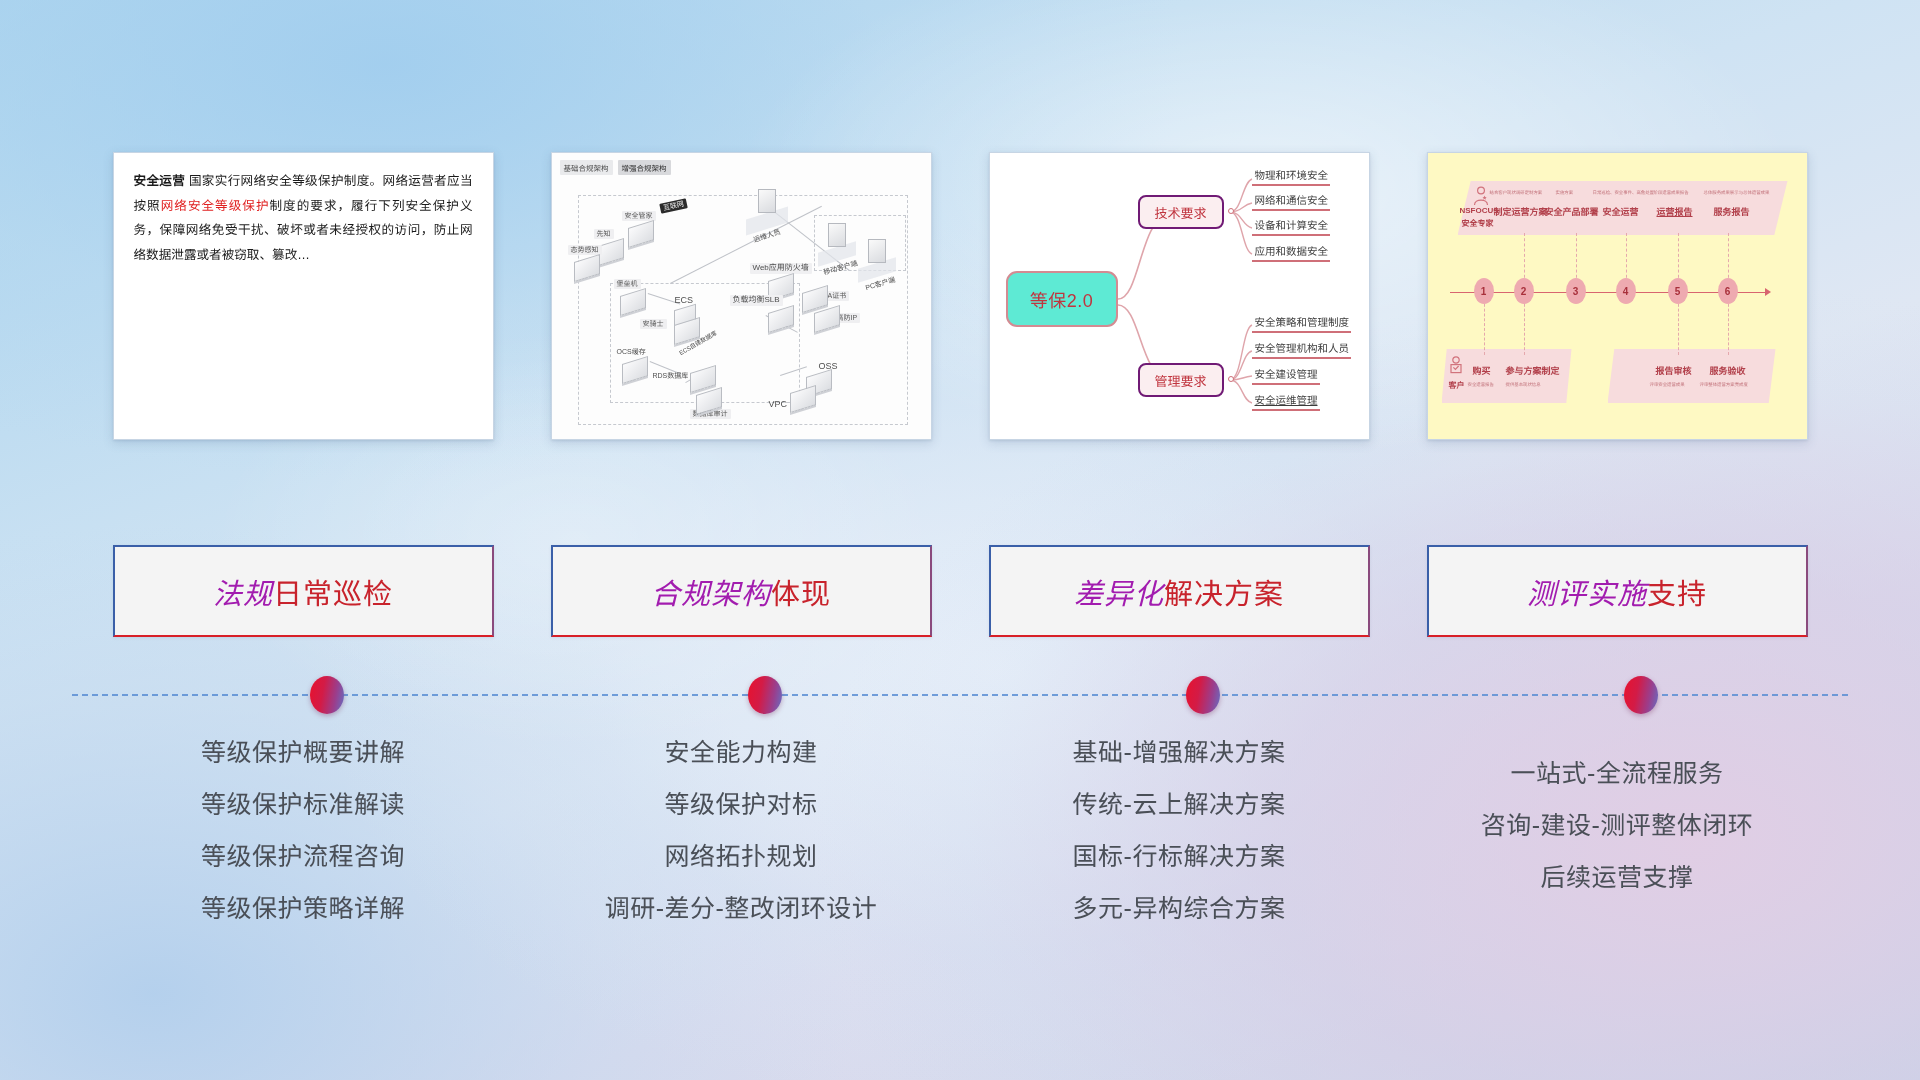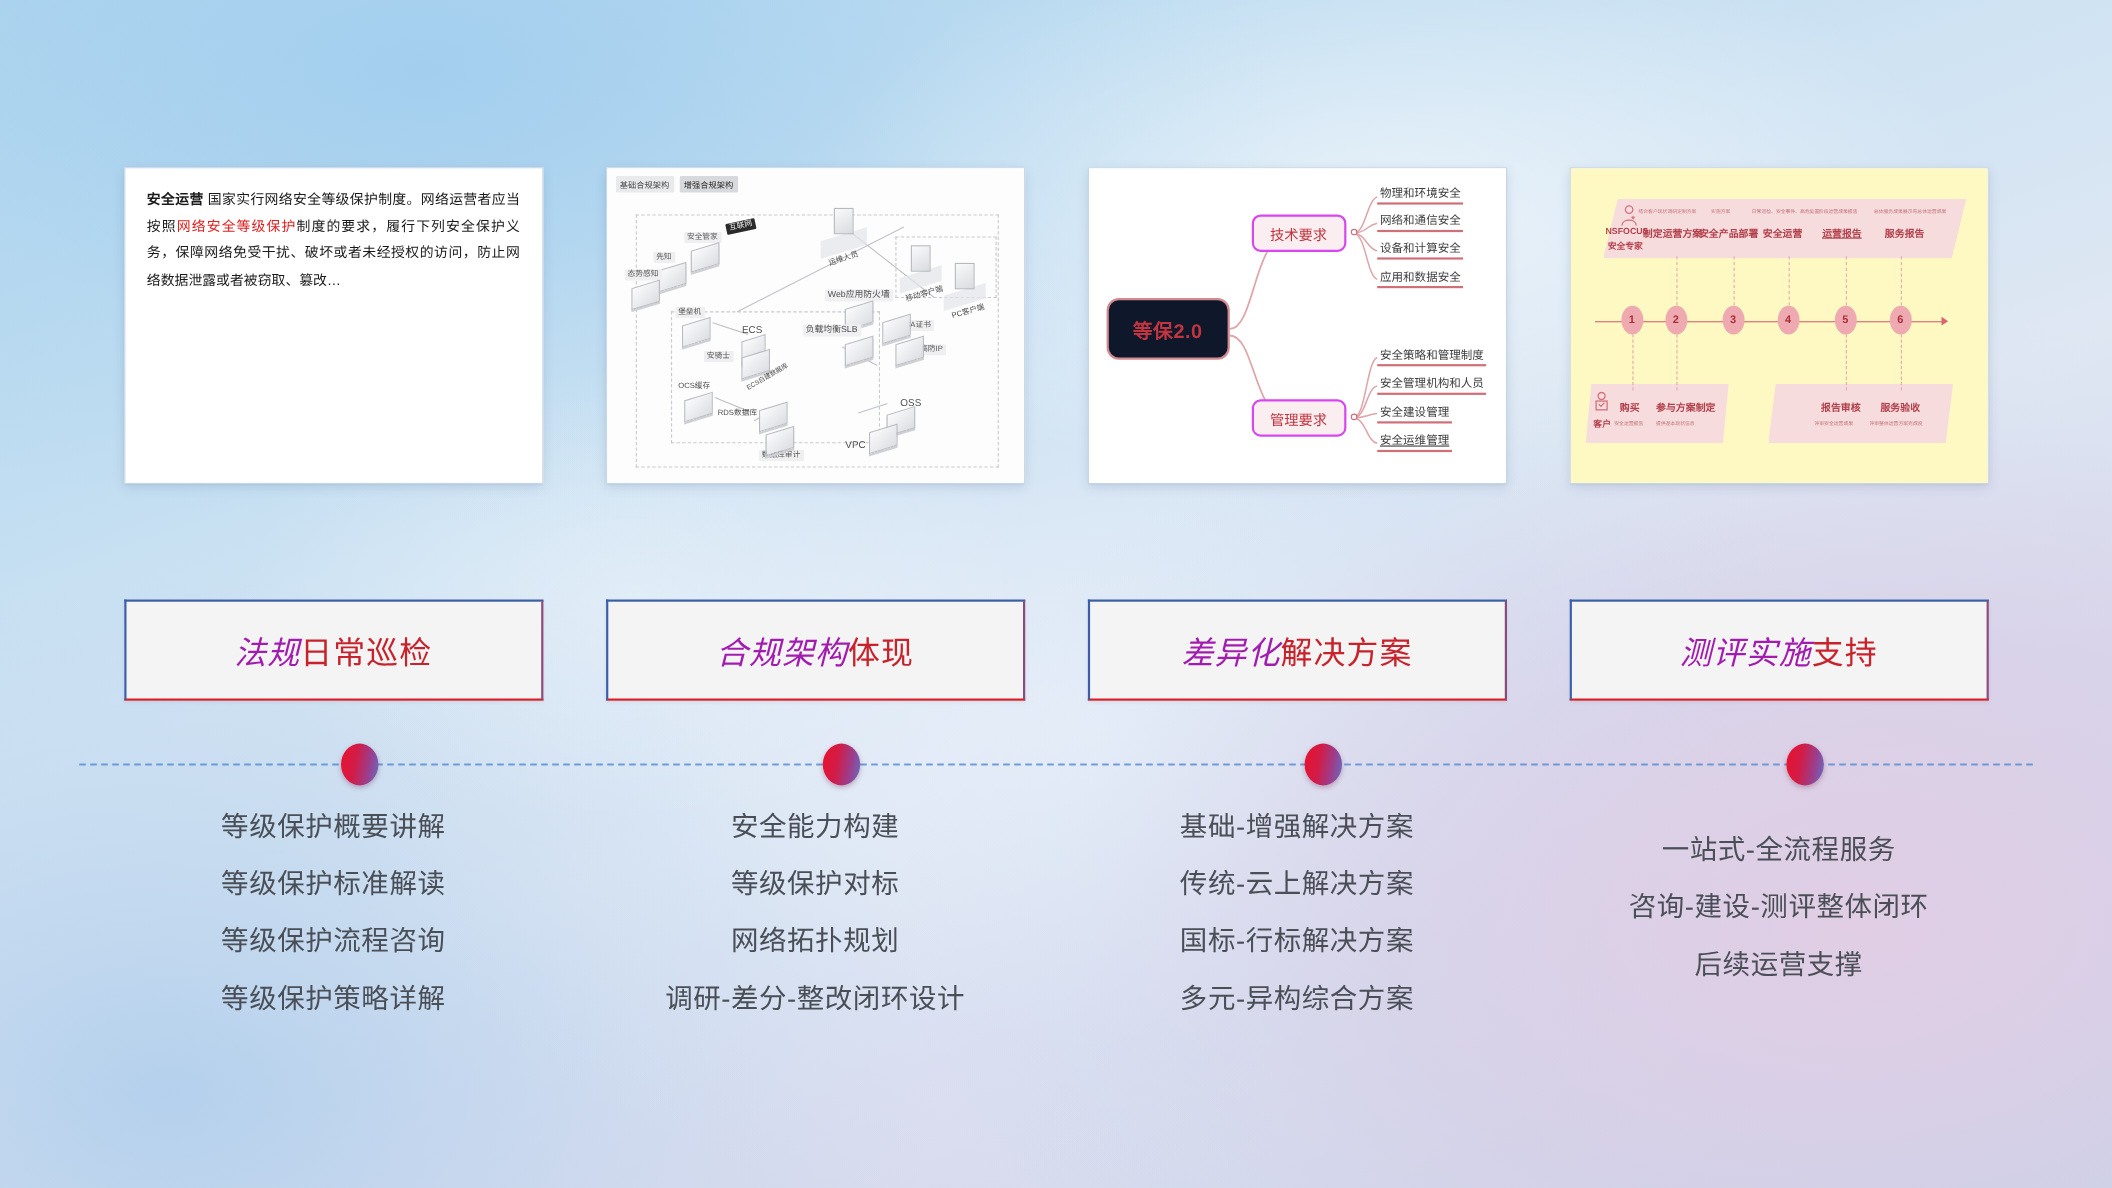--- a/index.html
+++ b/index.html
@@ -82,26 +82,26 @@
     transform:skewY(-17deg);
   }
   .dashbox { position:absolute; border:1px dashed #c6c9cf; }
   .ln { position:absolute; background:#bfc2c8; height:1px; transform-origin:0 0; }
 
   
   .mm { position:absolute; inset:0; background:#fff; }
   .mm-root {
     position:absolute; left:16px; top:118px; width:112px; height:56px;
     border:2.5px solid #d38b92; border-radius:11px;
-    background:#0f172a; display:flex; align-items:center; justify-content:center;
-    font-size:18px; color:#c0353f; letter-spacing:.5px;font-weight:bold;
+    background:#5eead4; display:flex; align-items:center; justify-content:center;
+    font-size:18px; color:#c0353f; letter-spacing:.5px;
   }
   .mm-branch {
     position:absolute; width:86px; height:34px;
-    border:2px solid #d946ef; border-radius:8px; background:#fbeef0;
+    border:2px solid #701a75; border-radius:8px; background:#fbeef0;
     display:flex; align-items:center; justify-content:center;
     font-size:13px; color:#c0353f;
   }
   .mm-b1 { left:148px; top:42px; }
   .mm-b2 { left:148px; top:210px; }
   .mm-leaf {
     position:absolute; font-size:10.5px; color:#3d3d3d;
     border-bottom:2px solid #cf6f78; padding:0 2px 2px 3px; white-space:nowrap;
   }
   .mm-dot {

